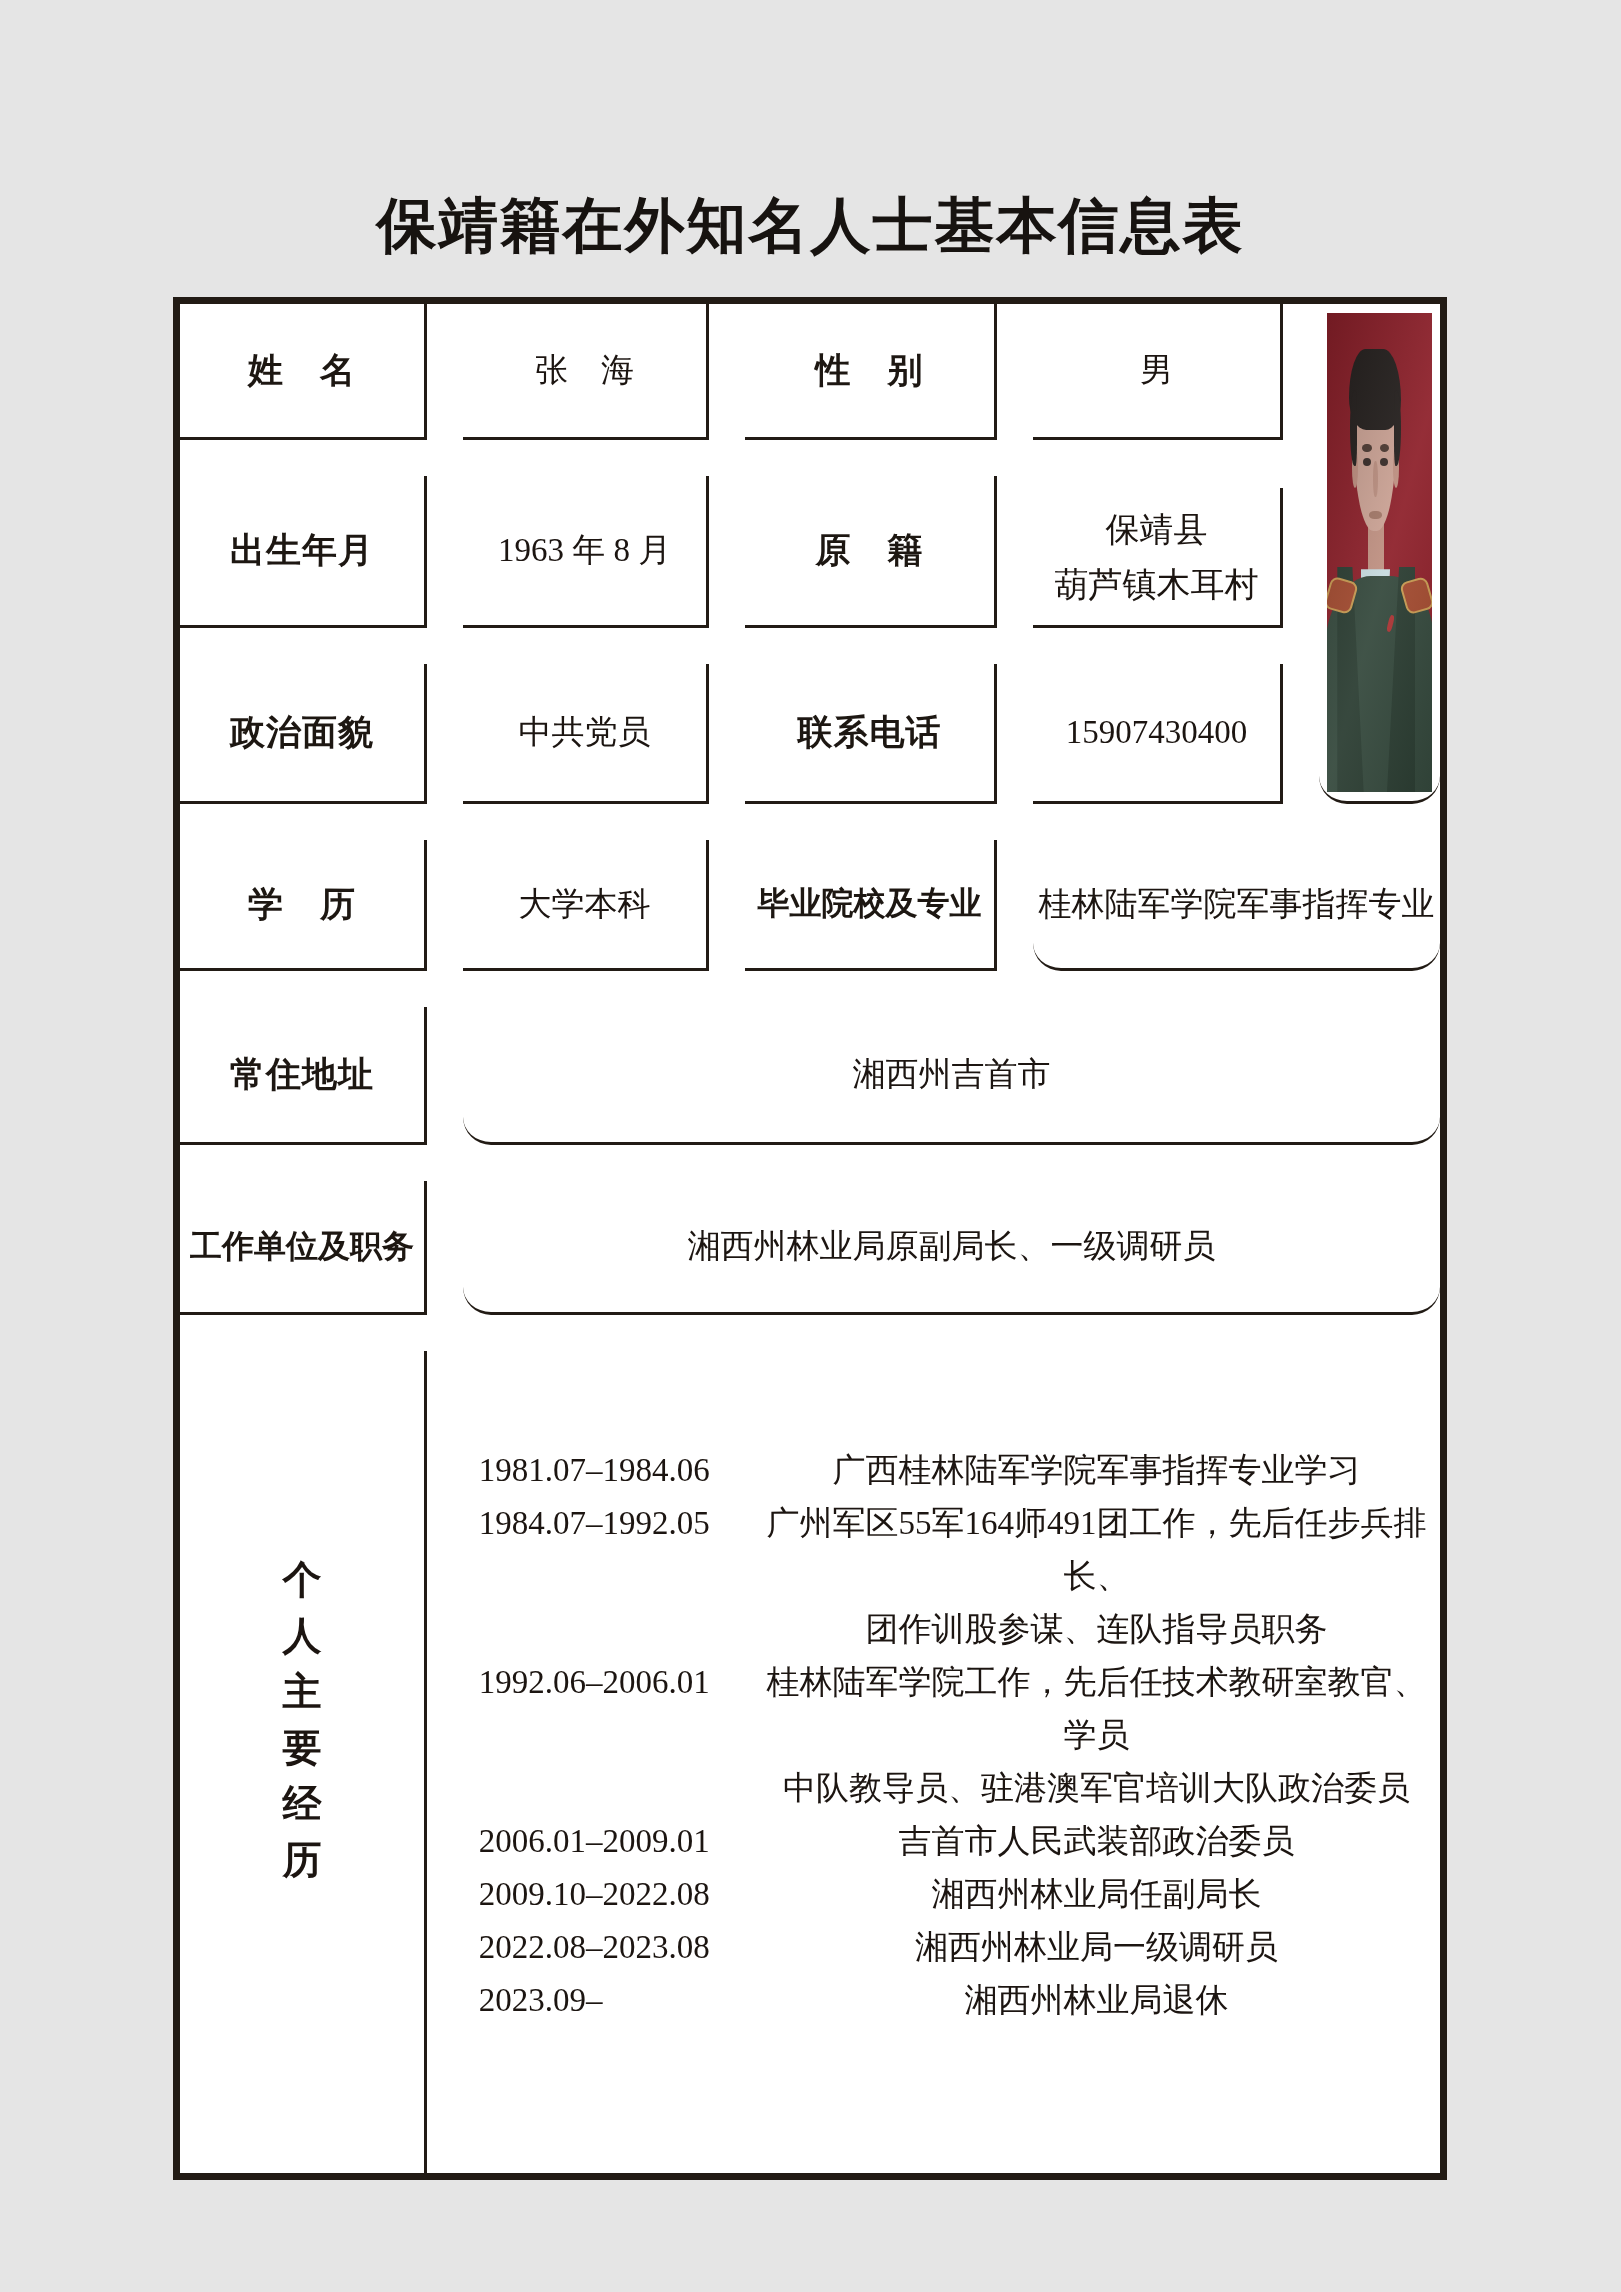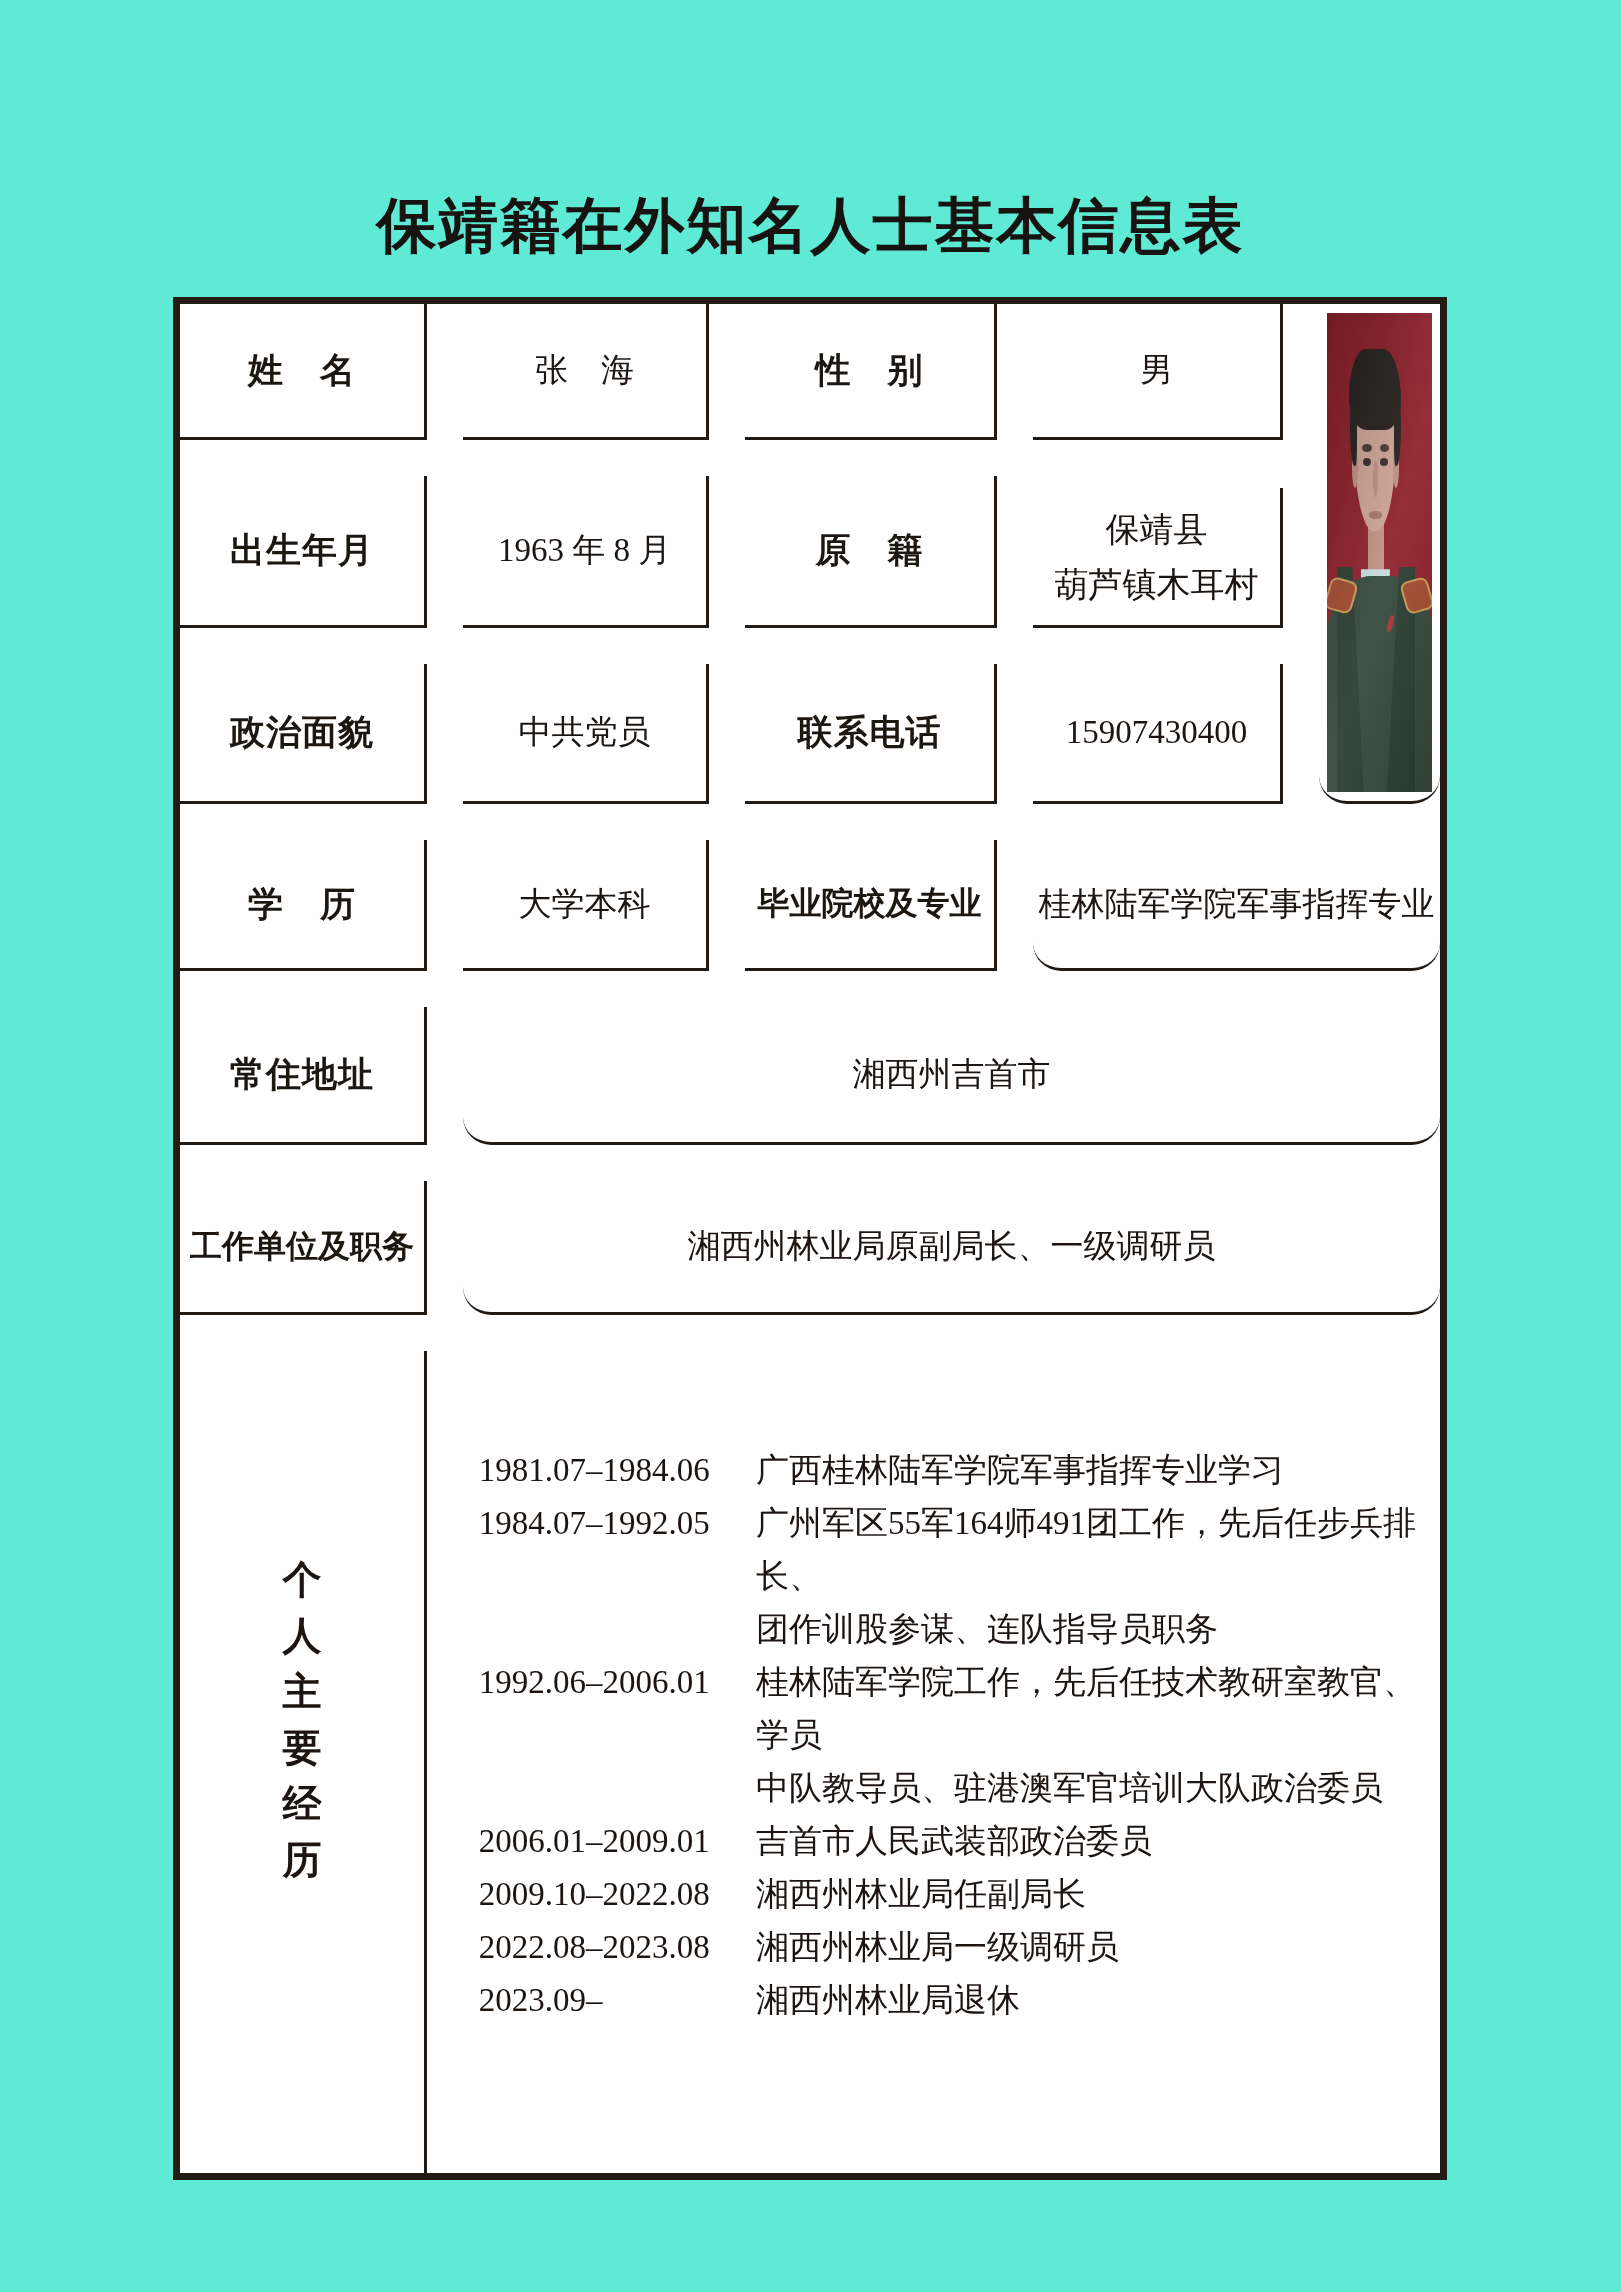--- a/index.html
+++ b/index.html
@@ -1,17 +1,17 @@
 <!DOCTYPE html>
 <html><head>
 <meta charset="utf-8">
 <style>
   html,body{margin:0;padding:0;background:#ffffff;}
   .sheet{
-    position:relative;width:1621px;height:2293px;background:#5eead4;overflow:hidden;
+    position:relative;width:1621px;height:2293px;background:#e5e5e5;overflow:hidden;
     font-family:"Liberation Serif","DejaVu Serif",serif;color:#1c1511;
   }
   .title{
     position:absolute;top:186px;left:0;width:100%;margin:0;text-align:center;
     font-size:60px;font-weight:700;letter-spacing:2px;color:#171310;
     font-family:"Liberation Serif","DejaVu Serif",serif;
   }
   .table{
     position:absolute;left:173px;top:297px;width:1274px;height:1883px;
     border:7.8px solid #221b15;box-sizing:border-box;background:#fff;
@@ -37,21 +37,21 @@
   
   .vlab-cell{}
   .vlab{
     width:41px;font-family:"Liberation Sans","DejaVu Sans",sans-serif;font-weight:700;
     font-size:39px;line-height:56px;word-break:break-all;text-align:center;margin-top:-84px;
   }
   .hist-cell{align-items:center;}
   .hist-wrap{width:100%;margin-top:-53px;}
   .entry{display:flex;align-items:flex-start;font-size:33px;line-height:53px;text-align:left;}
   .period{flex:0 0 293px;padding-left:15.7px;box-sizing:border-box;white-space:nowrap;}
-  .desc{flex:1;white-space:pre-line;padding-right:3px;}
+  .desc{flex:1;white-space:pre-line;padding-right:3px;text-align:center;}
 
   
   .photo-cell{padding:8.8px 7.8px 8.8px 7.8px;}
   .photo{position:relative;width:100%;height:100%;overflow:hidden;}
   .photo div{position:absolute;}
   .p-shade{left:0;top:0;width:100%;height:100%;
     background:linear-gradient(105deg,rgba(0,0,0,.20),rgba(255,255,255,.06) 55%,rgba(0,0,0,.10));}
   .p-neck{left:39%;top:40%;width:15%;height:16%;}
   .p-face{left:26%;top:12.5%;width:40%;height:33%;border-radius:50% 50% 46% 46%/42% 42% 58% 58%;}
   .p-ear-l{left:23.5%;top:28%;width:6%;height:8.5%;border-radius:50%;}

